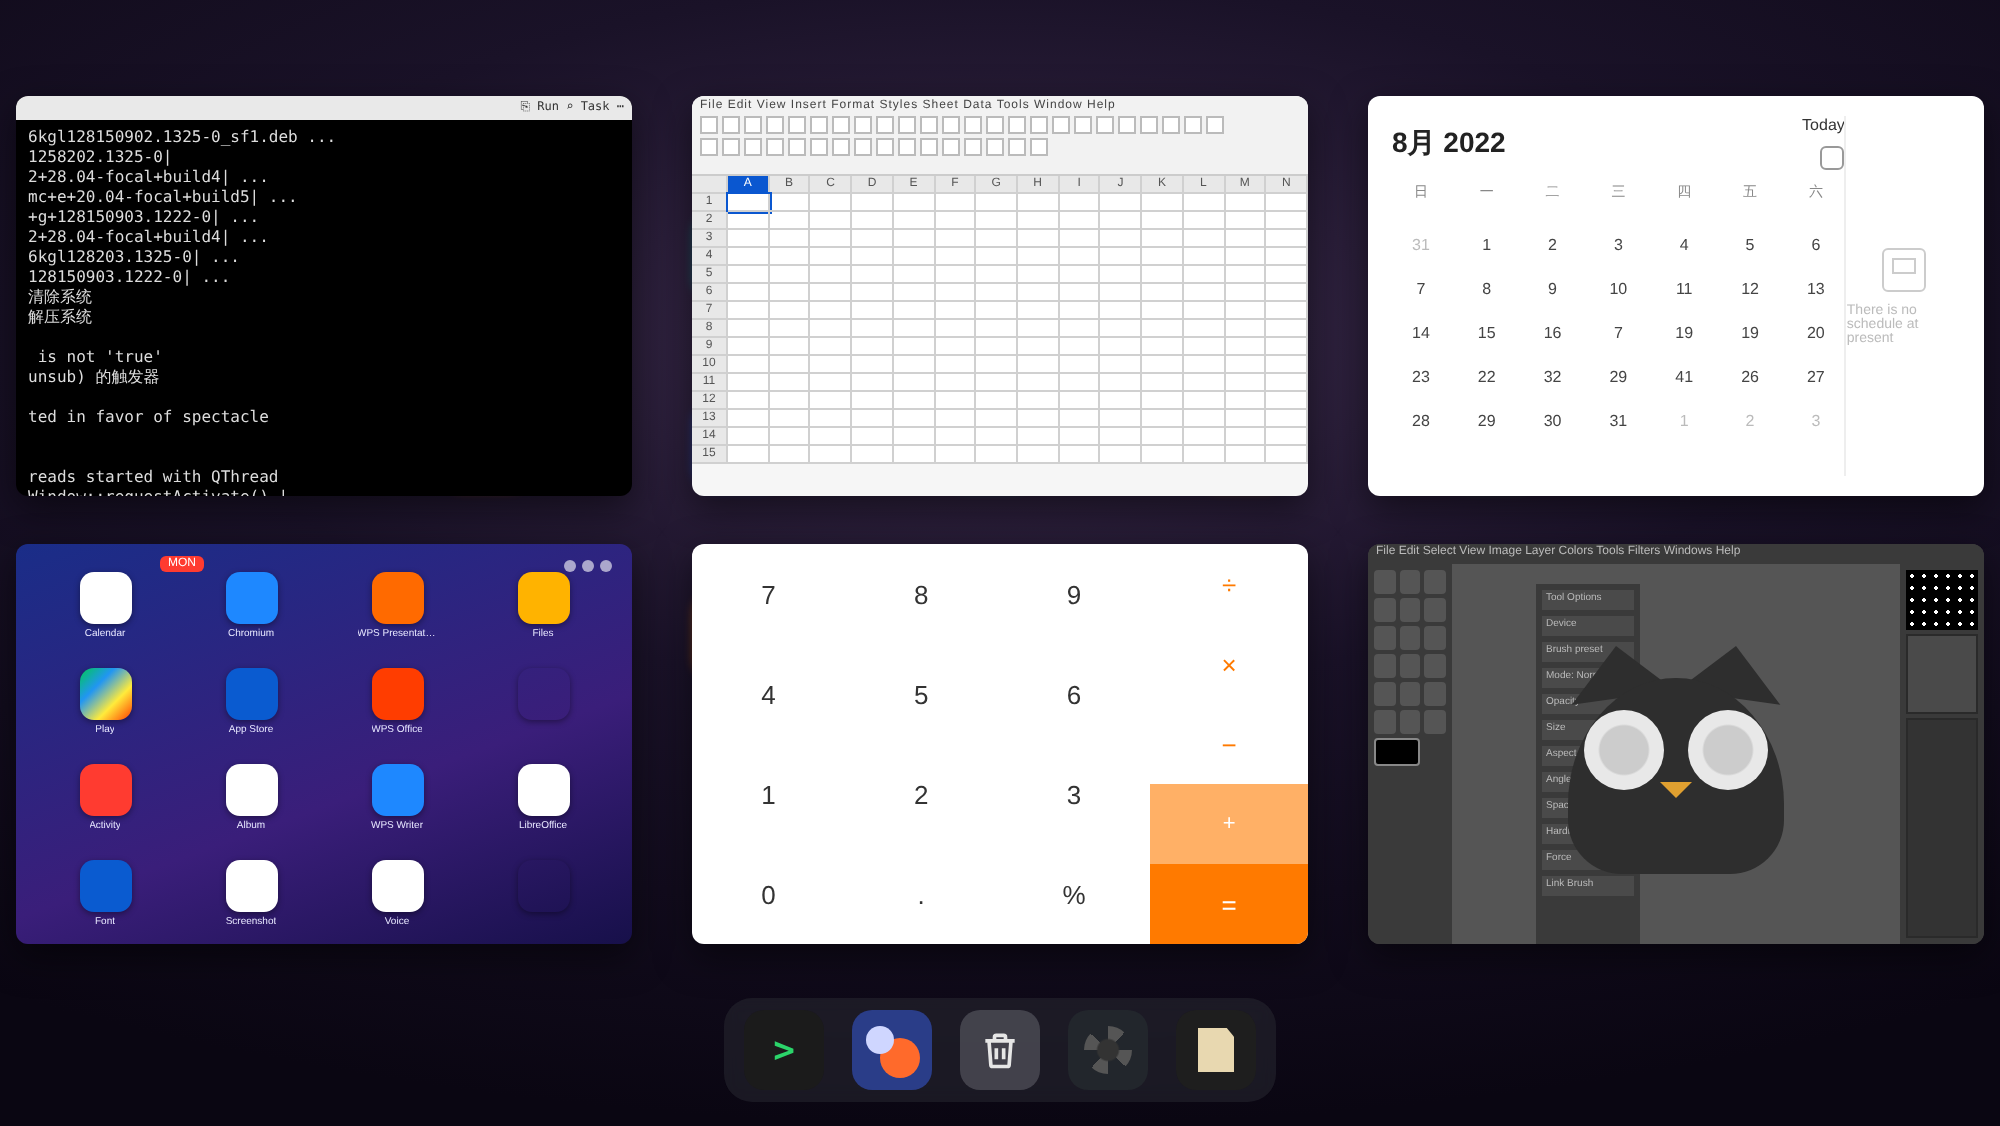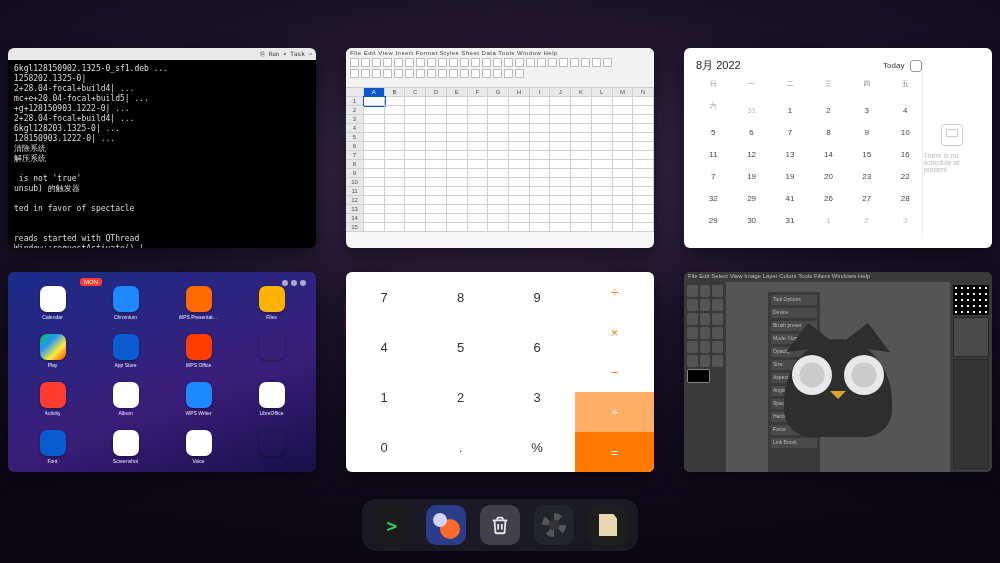--- a/index.html
+++ b/index.html
@@ -46,24 +46,24 @@
                 background:#fff; }
   .sheet-grid div { border-right:1px solid #d0d0d0; border-bottom:1px solid #d0d0d0; }
   .sheet-grid .hd { background:#e8e8e8; font-size:6px; text-align:center; line-height:9px; color:#555;}
   .sheet-grid .sel { background:#0a57d0; color:#fff; }
   .sheet-grid .selcell { outline:1px solid #0a57d0; }
 
   
   .cal { background:#fff; padding:10px 12px; display:flex; }
   .cal-main { flex:4; }
   .cal-head { display:flex; justify-content:space-between; align-items:center; margin-bottom:6px;}
-  .cal-title { font-size:11px; font-weight:400; color:#222; }
-  .cal-today { font-size:8px; color:#333; display:flex; align-items:center; gap:6px;}
+  .cal-title { font-size:14px; font-weight:700; color:#222; }
+  .cal-today { font-size:8px; color:#333; display:flex; align-items:flex-end; gap:6px;flex-direction:column;}
   .cal-today .ico { width:12px;height:12px;border:1px solid #999;border-radius:3px;}
-  .cal-grid { display:grid; grid-template-columns:repeat(6,1fr); grid-auto-rows:20px; gap:2px 4px; }
+  .cal-grid { display:grid; grid-template-columns:repeat(7,1fr); grid-auto-rows:20px; gap:2px 4px; }
   .cal-grid .dow { font-size:7px; color:#888; text-align:center; }
   .cal-grid .d { font-size:8px; color:#444; text-align:center; line-height:20px; }
   .cal-grid .d.mute { color:#bbb; }
   .cal-side { flex:1; border-left:1px solid #eee; display:flex; flex-direction:column;
               align-items:center; justify-content:center; color:#bbb; font-size:7px; gap:6px;}
   .cal-side .ph { width:22px;height:22px;border:1px solid #ccc;border-radius:3px;
                   position:relative;}
   .cal-side .ph:after { content:""; position:absolute; inset:4px 4px 8px 4px; border:1px solid #ccc;}
 
   

